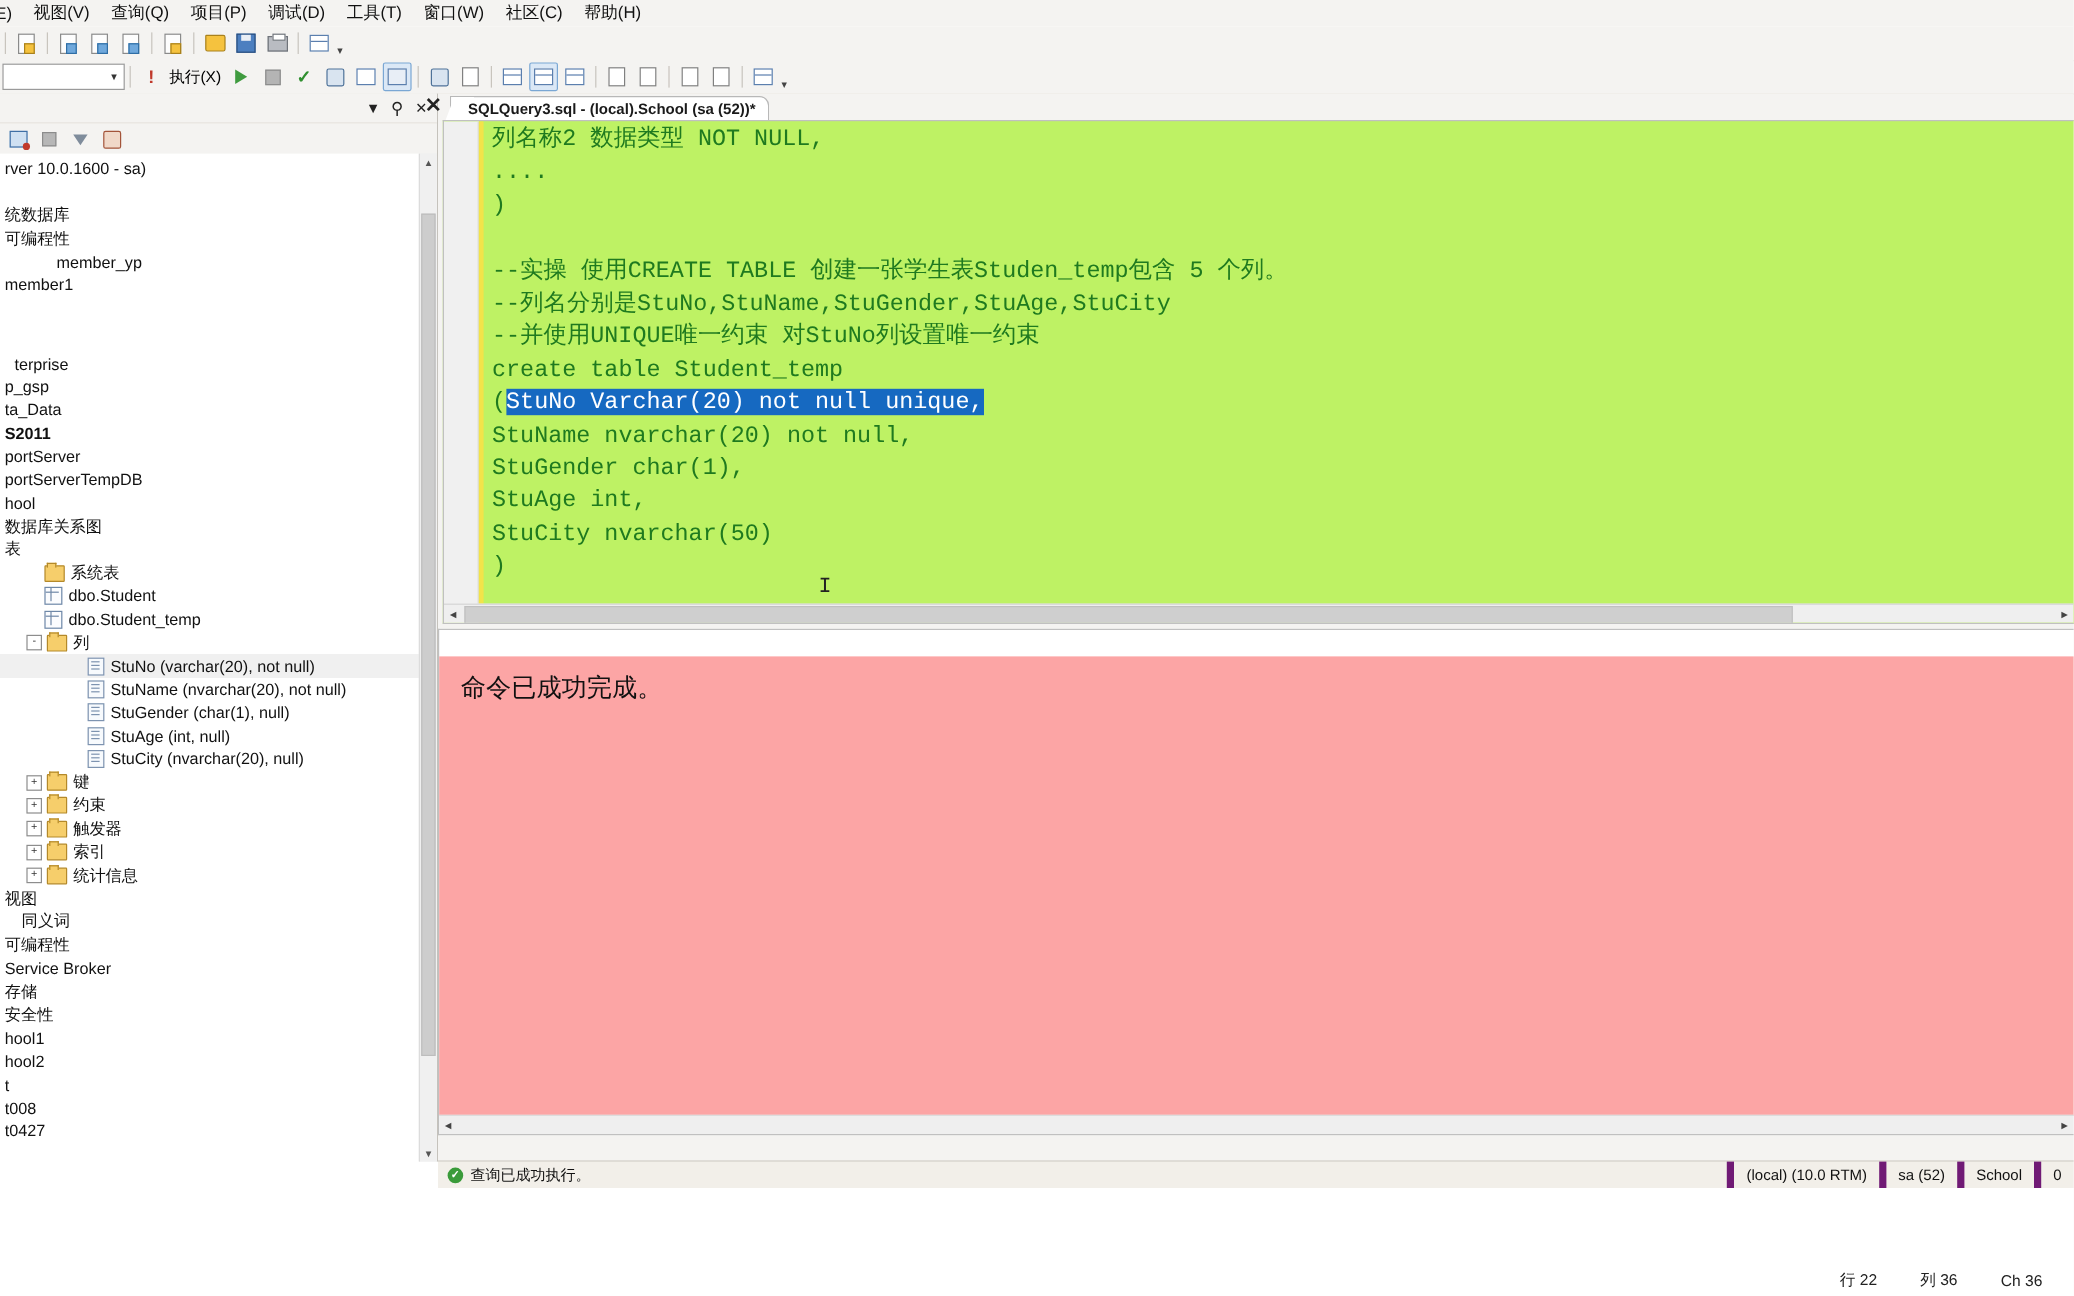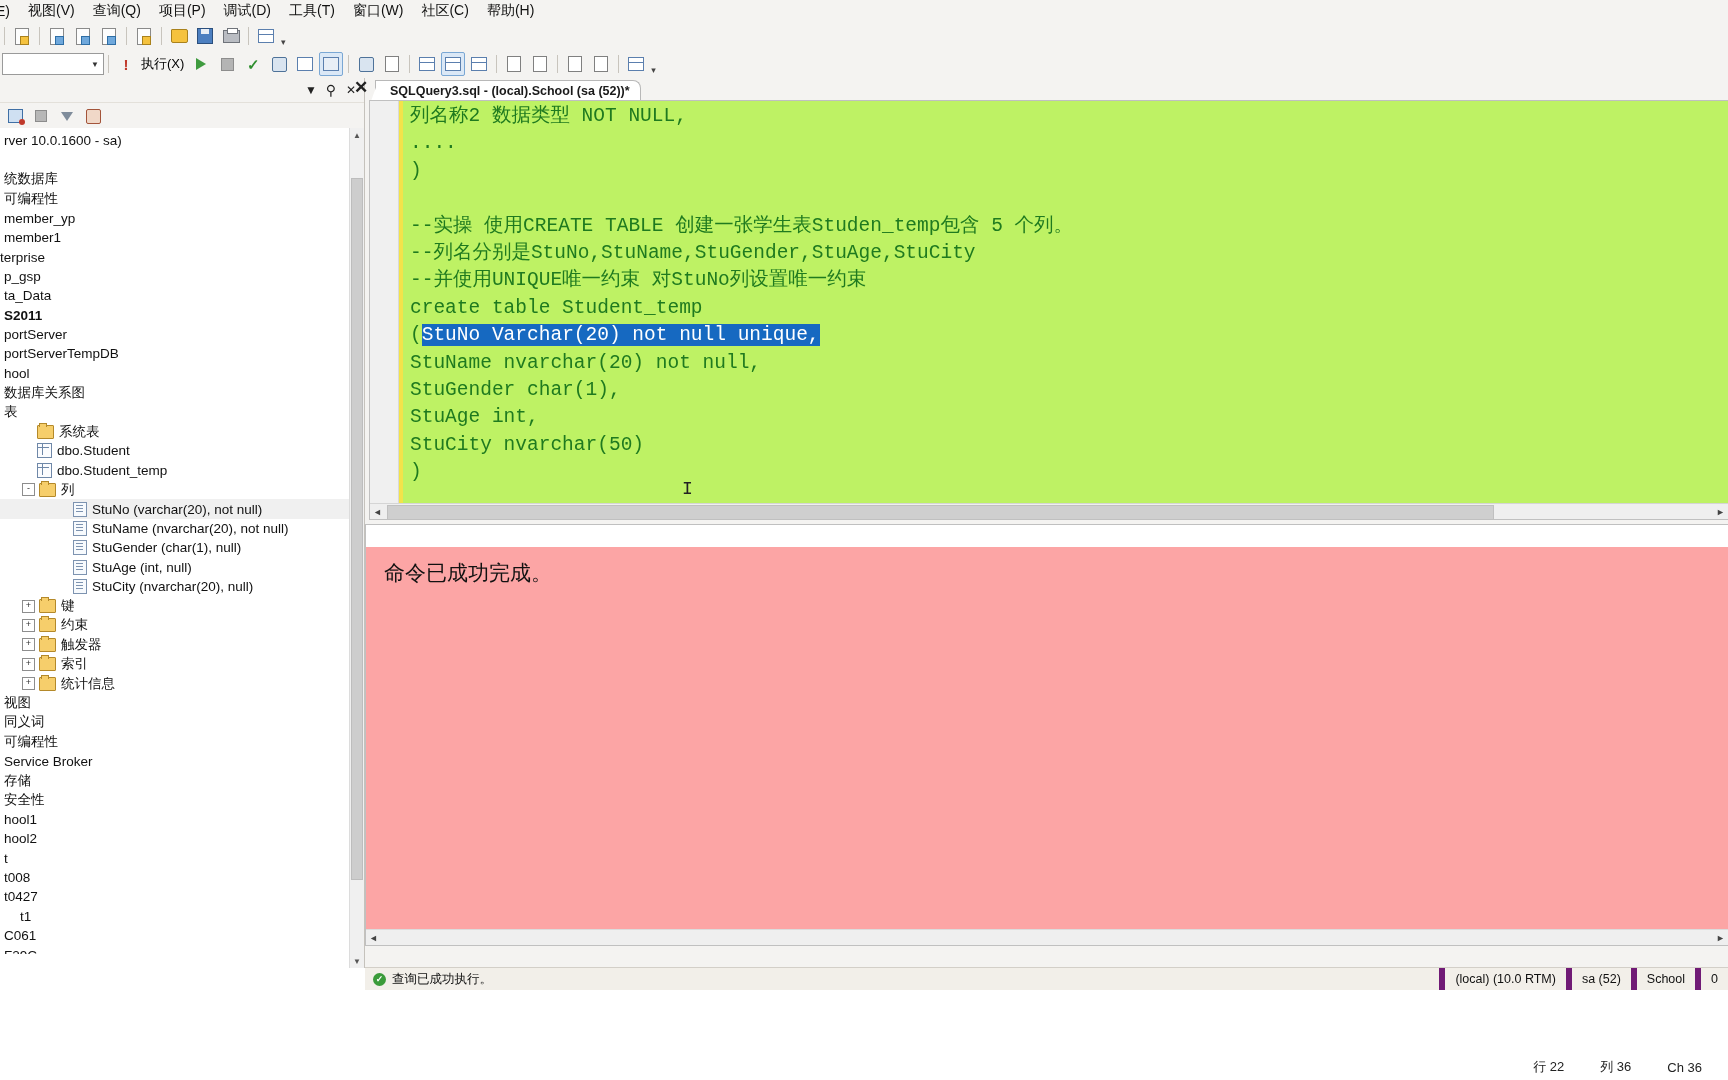--- a/index.html
+++ b/index.html
@@ -380,27 +380,27 @@
         </div>
         <div class="trow" style="padding-left: 4px;">
           <span></span>
         </div>
         <div class="trow" style="padding-left: 4px;">
           <span>统数据库</span>
         </div>
         <div class="trow" style="padding-left: 4px;">
           <span>可编程性</span>
         </div>
-        <div class="trow" style="padding-left: 4px;">
+        <div class="trow" style="padding-left: 4px; margin-left: 43px;">
           <span>member_yp</span>
         </div>
         <div class="trow" style="padding-left: 4px;">
           <span>member1</span>
         </div>
-        <div class="trow" style="padding-left: 0;">
+        <div class="trow" style="padding-left: 12px; margin-top: 46px;">
           <span>terprise</span>
         </div>
         <div class="trow" style="padding-left: 4px;">
           <span>p_gsp</span>
         </div>
         <div class="trow" style="padding-left: 4px;">
           <span>ta_Data</span>
         </div>
         <div class="trow" style="padding-left: 4px; font-weight: bold;">
           <span>S2011</span>
@@ -486,21 +486,21 @@
           <span>索引</span>
         </div>
         <div class="trow" style="padding-left: 22px;">
           <span class="exp">+</span>
           <span class="fold"></span>
           <span>统计信息</span>
         </div>
         <div class="trow" style="padding-left: 4px;">
           <span>视图</span>
         </div>
-        <div class="trow" style="padding-left: 4px;">
+        <div class="trow" style="padding-left: 18px;">
           <span>同义词</span>
         </div>
         <div class="trow" style="padding-left: 4px;">
           <span>可编程性</span>
         </div>
         <div class="trow" style="padding-left: 4px;">
           <span>Service Broker</span>
         </div>
         <div class="trow" style="padding-left: 4px;">
           <span>存储</span>

